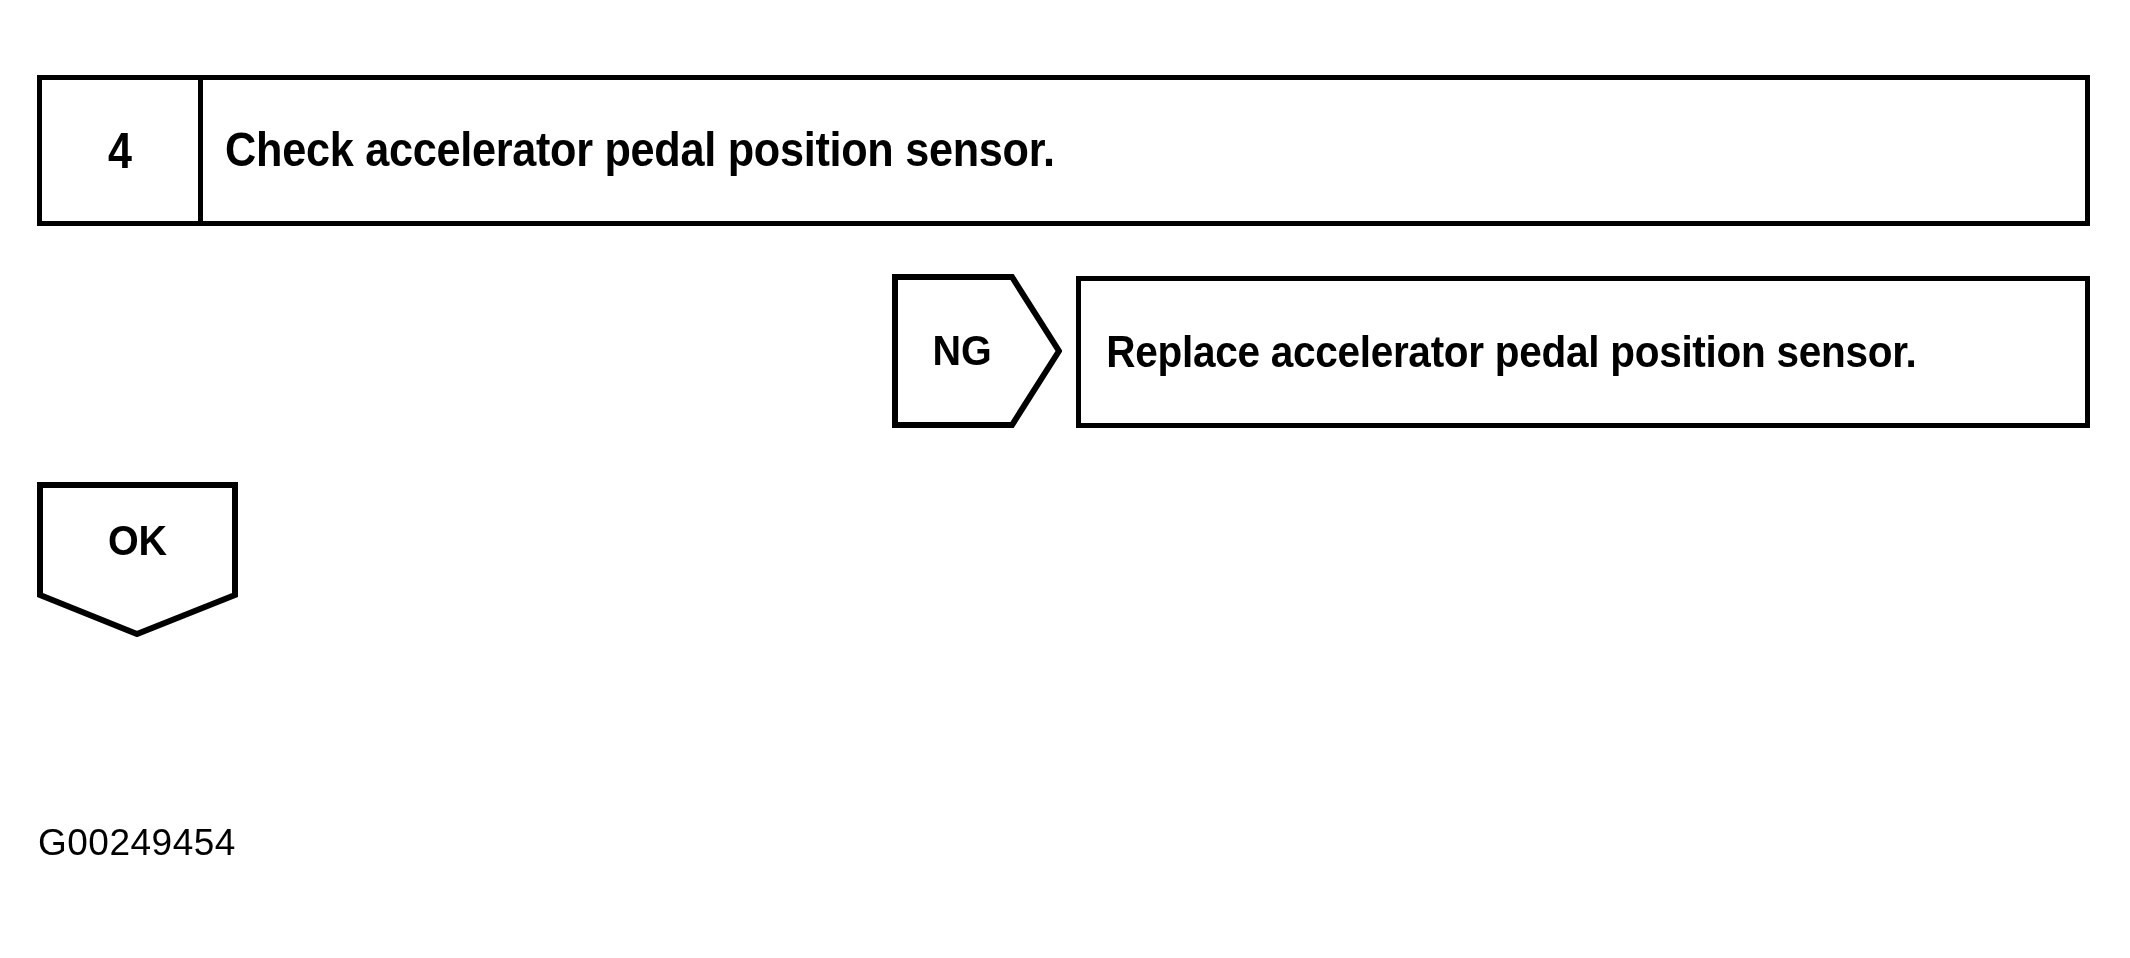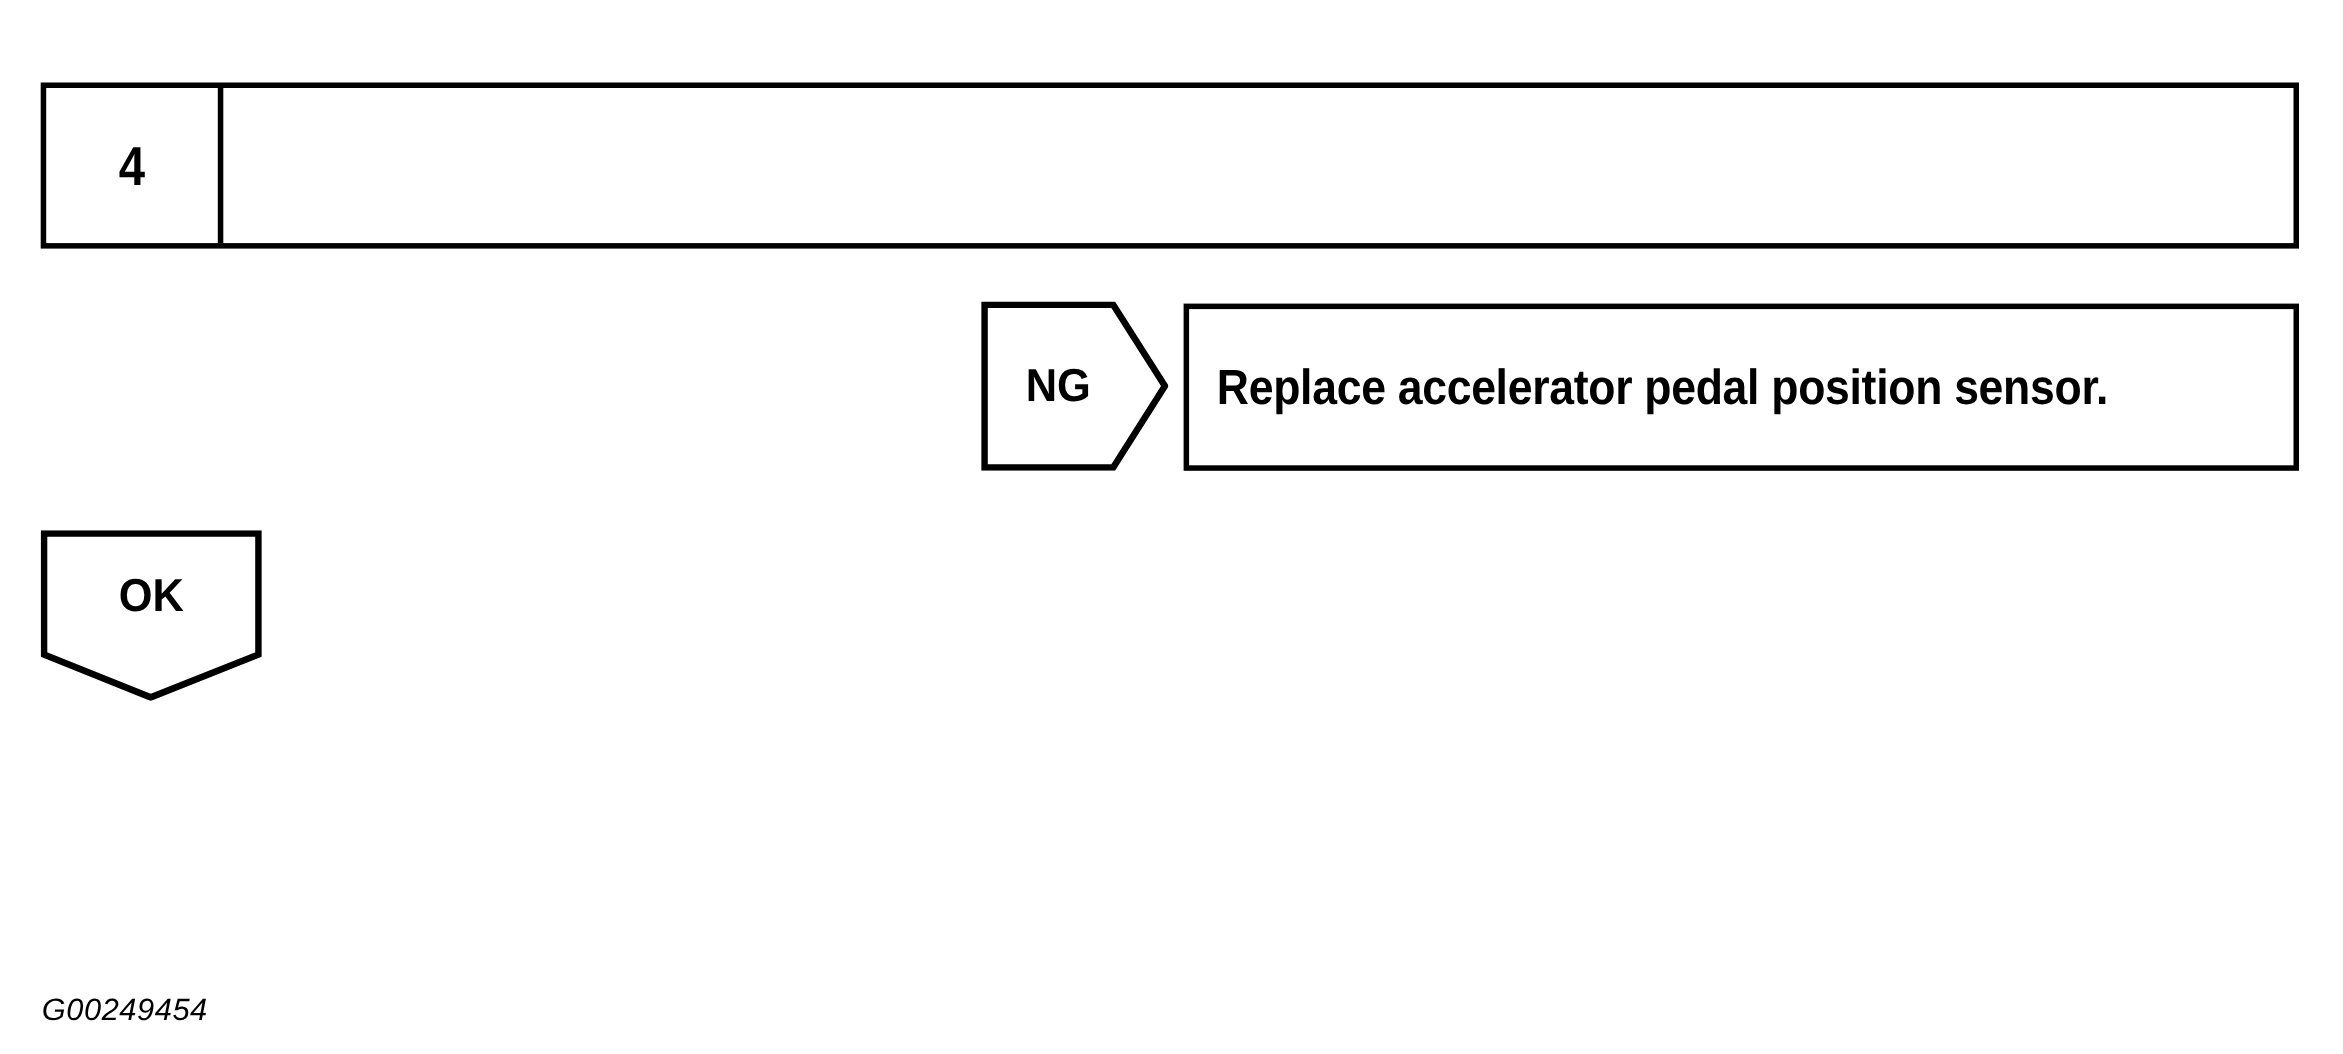--- a/index.html
+++ b/index.html
@@ -134,37 +134,39 @@
     transform:scaleX(0.905);
     transform-origin:left center;
     letter-spacing:-0.4px;
     width:2230px;
   }
   .instr-line{display:block;white-space:nowrap;}
 
   
   .fig-code{
     position:absolute;
-    left:38px;top:902px;
-    font-size:28px;
+    left:38px;top:822px;
+    font-size:37px;
     font-weight:normal;
     color:#000;
     letter-spacing:0.5px;
     white-space:nowrap;
-    font-style:italic;
   }
 </style>
 </head>
 <body>
 
 <div class="canvas">
 
   <div class="step-box">
     <div class="step-num-cell">
       <span class="step-num">4</span>
+    </div>
+    <div class="step-title-cell">
+      <span class="step-title">Check accelerator pedal position sensor.</span>
     </div>
   </div>
 
   <div class="ng-chevron">
     <svg viewBox="0 0 170 154" xmlns="http://www.w3.org/2000/svg">
       <polygon points="3,3 120,3 167,77 120,151 3,151" fill="#ffffff" stroke="#000000" stroke-width="6" stroke-linejoin="miter"></polygon>
     </svg>
   </div>
   <div class="ng-label">
     <span>NG</span>

